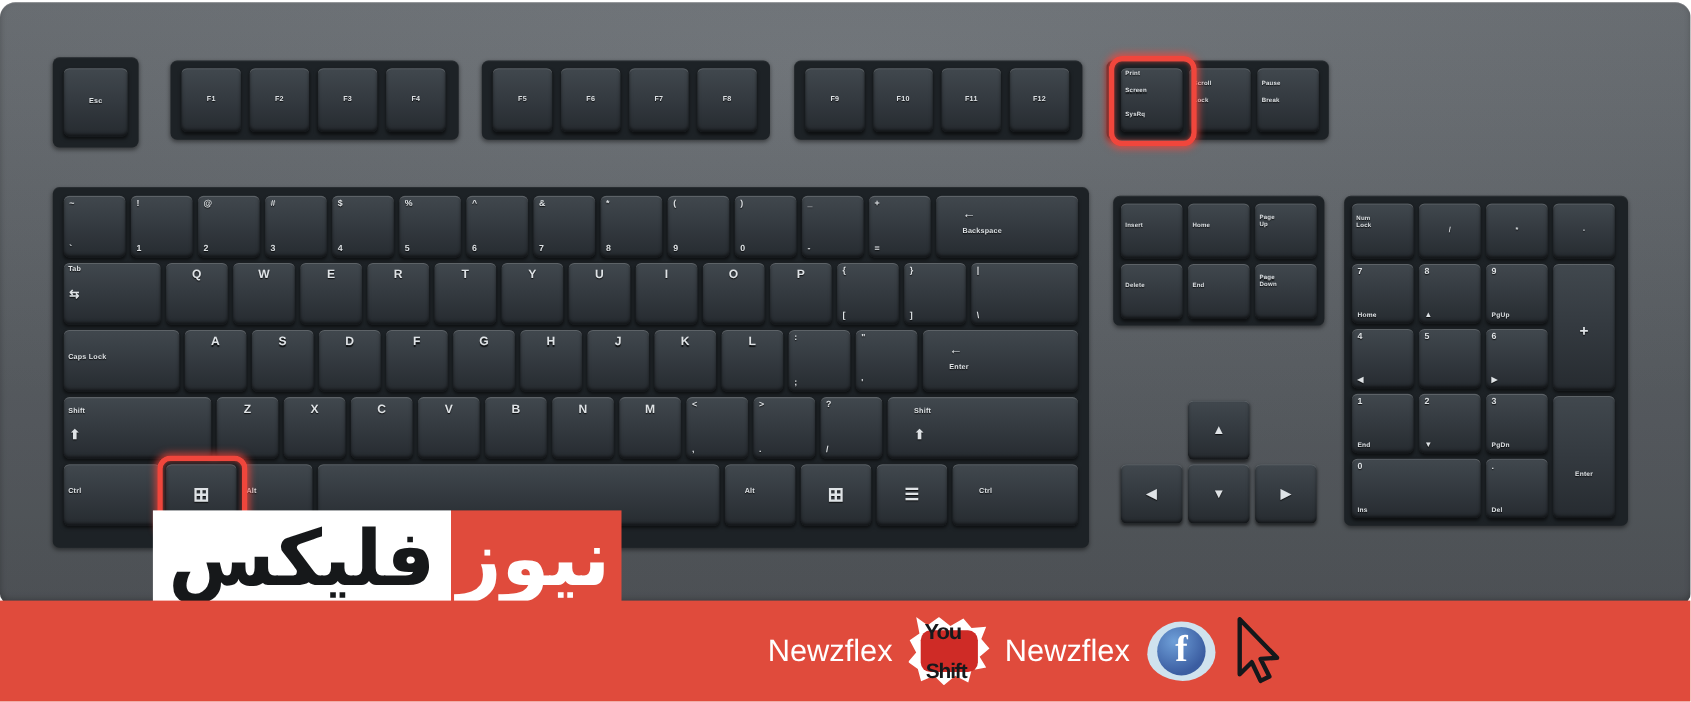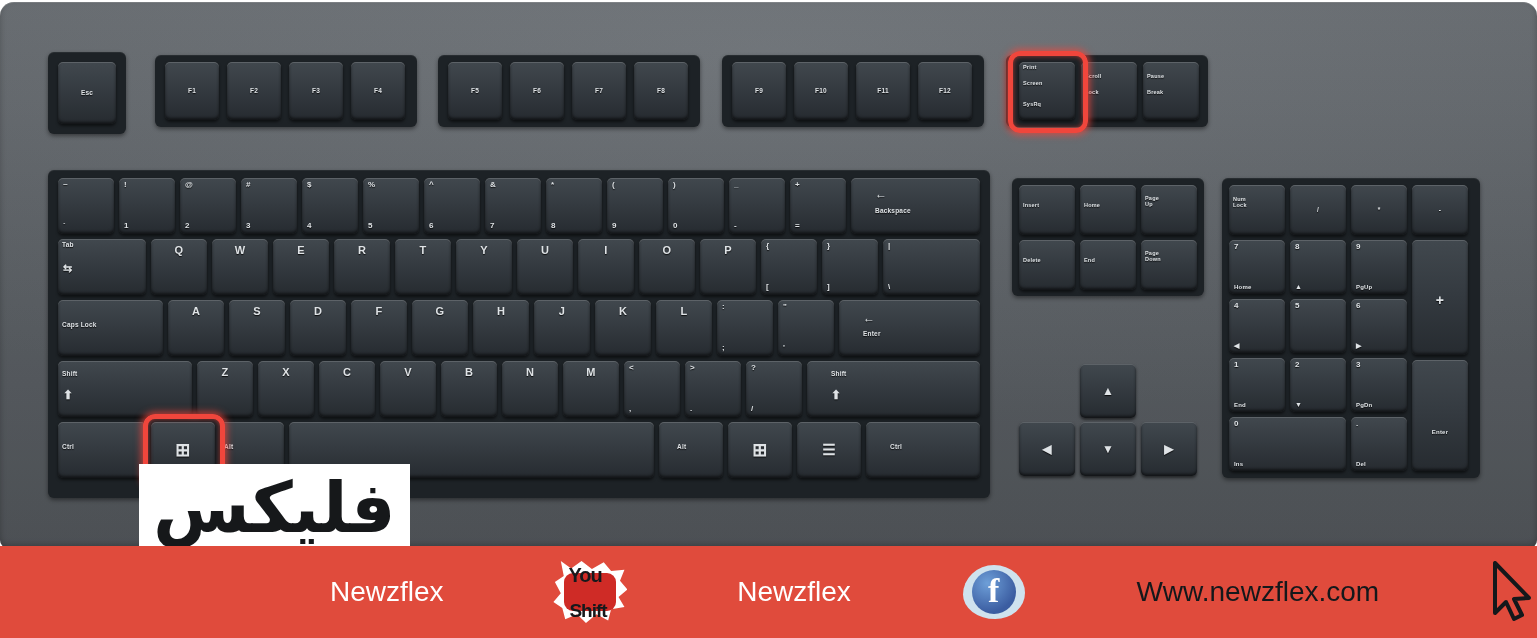--- a/index.html
+++ b/index.html
@@ -470,45 +470,47 @@
     <div class="key dual" style="left:1351px;top:415px;width:56px;height:54px;">
       <div class="lbl">.</div>
       <div class="lbl2" style="font-size:6px;">Del</div>
       </div>
   </div>
 
   <div class="wm">
     <div class="whitepad" style="order:2;height:88px;">
       <span class="ur on-white">فلیکس</span>
     </div>
+    <div class="redpad" style="order:3;height:88px;">
+      <span class="ur on-red">نیوز</span>
+    </div>
   </div>
 
   <div class="footer">
-    <div class="footer-row" style="padding-left:330px;justify-content:space-between;">
+    <div class="footer-row" style="padding-left:330px;">
 
       <span class="f-text">Newzflex</span>
 
       <span class="yt">
         <span class="burst"></span>
         <span class="plate">
           <span class="t1">You</span>
           <span class="t2">Shift</span>
         </span>
       </span>
 
       <span class="f-text">Newzflex</span>
 
       <span class="fb">
         <span class="cloud"></span>
         <span class="circle">
           <span class="f">f</span>
         </span>
       </span>
 
-      <span class="f-text dark">Www.newzflex.com</span>
 
 
       <span class="cursor">
         <svg width="48" height="62" viewBox="0 0 48 62">
           <path d="M6 2 L6 52 L17 41 L25 58 L33 54 L25 38 L40 37 Z" fill="none" stroke="#14181b" stroke-width="4" stroke-linejoin="round"></path>
         </svg>
       </span>
     </div>
   </div>
 

